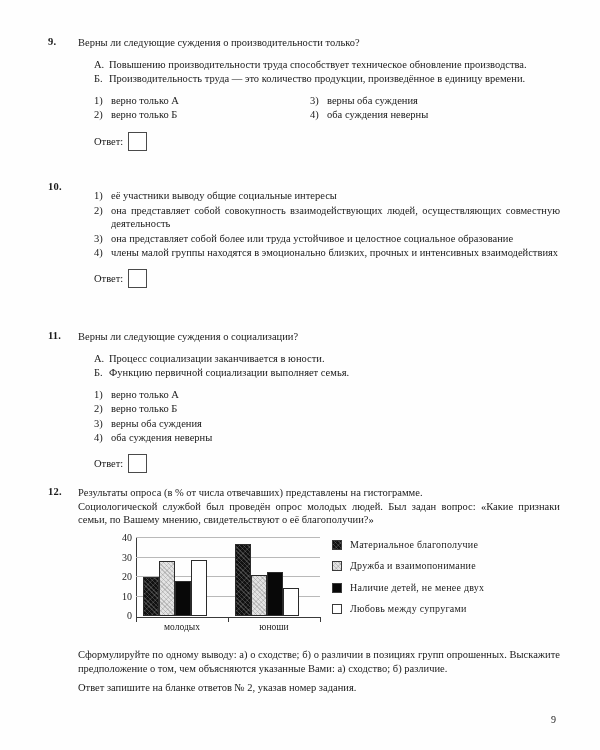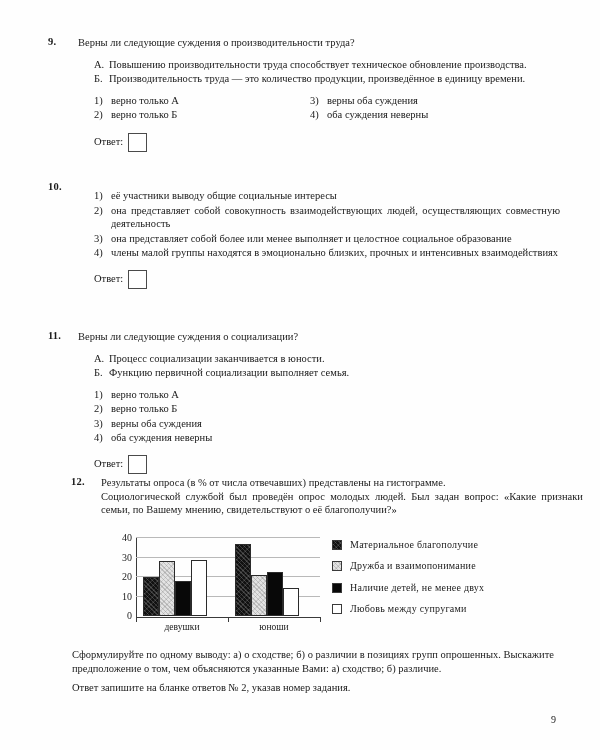--- a/index.html
+++ b/index.html
@@ -87,21 +87,21 @@
   }
   .opt-text {
     flex: 1 1 auto;
     text-align: justify;
     text-align-last: left;
   }
   .answer-line {
     margin-top: 9px;
     margin-left: 16px;
     display: flex;
-    align-items: flex-end;
+    align-items: center;
   }
   .answer-label {
     font-size: 10.5px;
     line-height: 20px;
     margin-right: 5px;
   }
   .answer-box {
     width: 19px;
     height: 19px;
     border: 1px solid #4a4a4a;
@@ -221,21 +221,21 @@
   }
   .legend-text {
     font-size: 10px;
     line-height: 12px;
     letter-spacing: 0.25px;
   }
 
   
   .tail {
     position: absolute;
-    left: 72px;
+    left: 78px;
     width: 482px;
   }
   .tail p {
     margin: 0 0 1px 0;
     font-size: 10.5px;
     line-height: 13.5px;
     text-align: justify;
     text-align-last: left;
   }
   .tail p.second {
@@ -249,21 +249,21 @@
   }
 </style>
 </head>
 <body>
 
 <div class="page">
 
   <div class="question" id="q9" style="top:36px;">
     <div class="q-num">9.</div>
     <div class="q-body">
-      <div class="q-stem">Верны ли следующие суждения о производительности труда?</div>
+      <div class="q-stem">Верны ли следующие суждения о производительности только?</div>
       <div class="statements">
         <div class="statement">
           <span class="st-mark">А.</span>
           <span class="st-text">Повышению производительности труда способствует техническое обновление производства.</span>
         </div>
         <div class="statement">
           <span class="st-mark">Б.</span>
           <span class="st-text">Производительность труда — это количество продукции, произведённое в единицу времени.</span>
         </div>
       </div>
@@ -303,21 +303,21 @@
         <div class="opt opt-col-full">
           <span class="opt-mark">1)</span>
           <span class="opt-text">её участники выводу общие социальные интересы</span>
         </div>
         <div class="opt opt-col-full">
           <span class="opt-mark">2)</span>
           <span class="opt-text">она представляет собой совокупность взаимодействующих людей, осуществляющих совместную деятельность</span>
         </div>
         <div class="opt opt-col-full">
           <span class="opt-mark">3)</span>
-          <span class="opt-text">она представляет собой более или менее выполняет и целостное социальное образование</span>
+          <span class="opt-text">она представляет собой более или труда устойчивое и целостное социальное образование</span>
         </div>
         <div class="opt opt-col-full">
           <span class="opt-mark">4)</span>
           <span class="opt-text">члены малой группы находятся в эмоционально близких, прочных и интенсивных взаимодействиях</span>
         </div>
       </div>
       <div class="answer-line">
         <span class="answer-label">Ответ:</span>
         <div class="answer-box"></div>
       </div>
@@ -356,21 +356,21 @@
           <span class="opt-text">оба суждения неверны</span>
         </div>
       </div>
       <div class="answer-line">
         <span class="answer-label">Ответ:</span>
         <div class="answer-box"></div>
       </div>
     </div>
   </div>
 
-  <div class="question" id="q12" style="top:476px;margin-left:23px;">
+  <div class="question" id="q12" style="top:486px;">
     <div class="q-num">12.</div>
     <div class="q-body">
       <div class="q-stem">Результаты опроса (в % от числа отвечавших) представлены на гистограмме.</div>
       <div class="q-stem">Социологической службой был проведён опрос молодых людей. Был задан вопрос: «Какие признаки семьи, по Вашему мнению, свидетельствуют о её благополучии?»</div>
     </div>
   </div>
 
   <div class="chart-wrap">
     <div class="ylabels" id="ylabels">
         <div class="ylab" style="top: 79px;">0</div>
@@ -395,21 +395,21 @@
         <div class="bar fill-light" style="left: 115px; width: 15.5px; height: 40.95px;"></div>
         <div class="bar fill-black" style="left: 131px; width: 15.5px; height: 43.875px;"></div>
         <div class="bar fill-white" style="left: 147px; width: 15.5px; height: 28.275px;"></div>
       </div>
     <div id="xticks">
         <div class="xtick" style="left: 26px;"></div>
         <div class="xtick" style="left: 118px;"></div>
         <div class="xtick" style="left: 210px;"></div>
       </div>
     <div id="xlabels">
-        <div class="xlab" style="left: 26px; width: 92px;">девушки</div>
+        <div class="xlab" style="left: 26px; width: 92px;">молодых</div>
         <div class="xlab" style="left: 118px; width: 92px;">юноши</div>
       </div>
     <div class="legend" id="legend">
         <div class="legend-item">
           <span class="legend-swatch fill-dark"></span>
           <span class="legend-text">Материальное благополучие</span>
         </div>
         <div class="legend-item">
           <span class="legend-swatch fill-light"></span>
           <span class="legend-text">Дружба и взаимопонимание</span>

